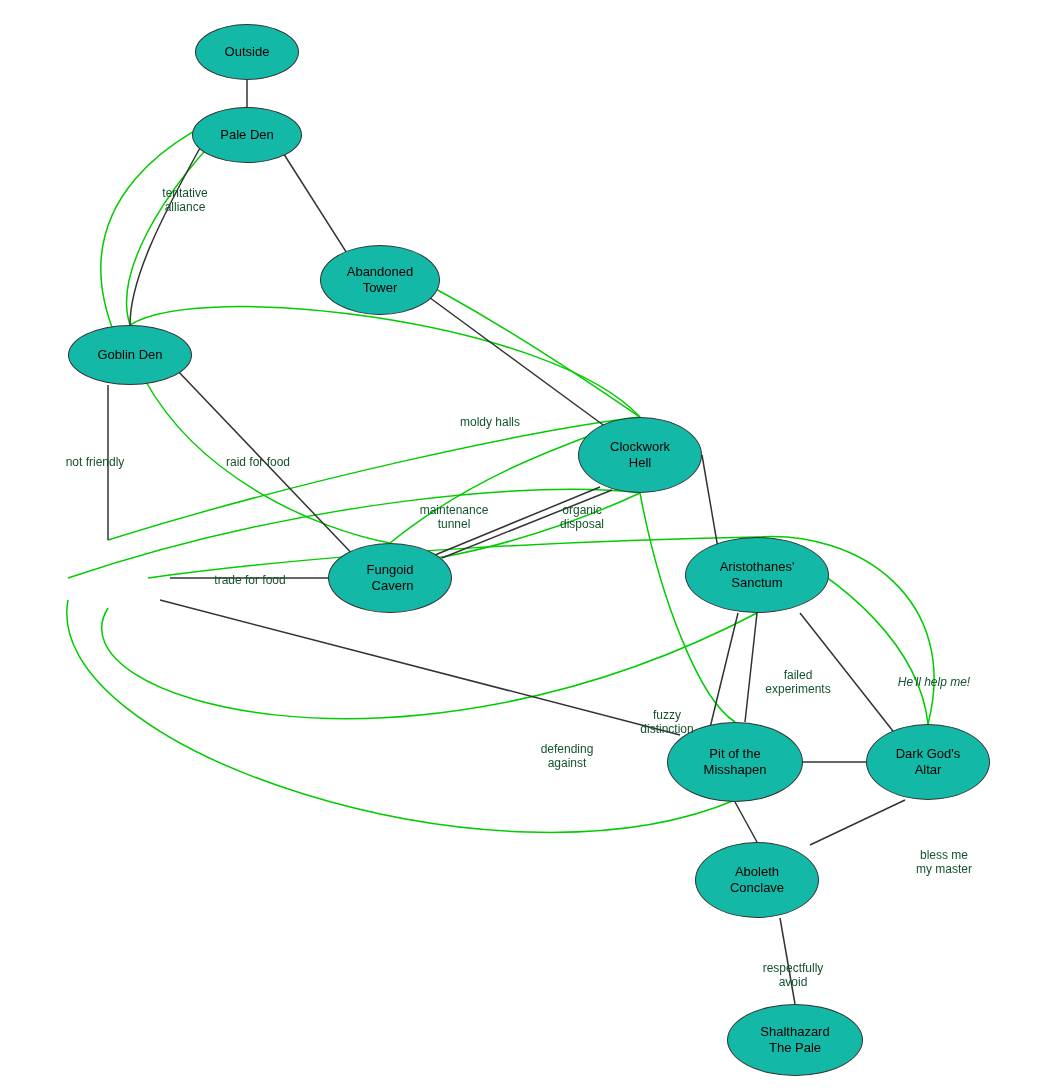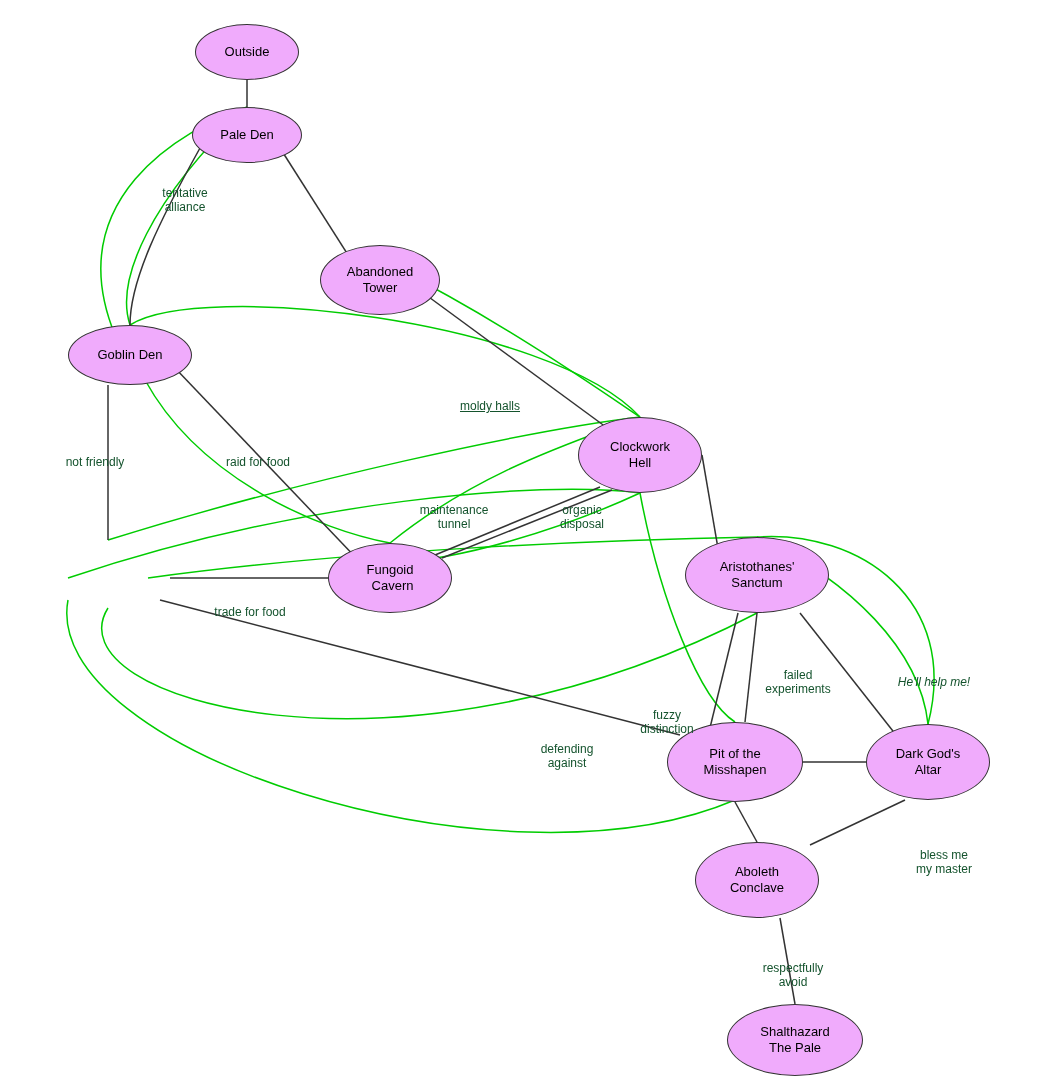--- a/index.html
+++ b/index.html
@@ -3,21 +3,21 @@
   <meta charset="utf-8">
   <style>
     * { margin: 0; padding: 0; box-sizing: border-box; }
     body { background: #fff; width: 1043px; height: 1088px; overflow: hidden; position: relative; }
     #graph-container { width: 1043px; height: 1088px; position: relative; }
     svg { position: absolute; top: 0; left: 0; width: 100%; height: 100%; }
     .node-label {
       position: absolute;
       border: 1.5px solid #333;
       border-radius: 50%;
-      background: #f0abfc;
+      background: #14b8a6;
       display: flex;
       align-items: center;
       justify-content: center;
       text-align: center;
       font-family: Arial, sans-serif;
       font-size: 13px;
       line-height: 1.2;
       transform: translate(-50%, -50%);
     }
     .edge-label {
@@ -142,24 +142,24 @@
 
   <div class="node-label" style="left:757px; top:880px; width:124px; height:76px;">
     <span>Aboleth<br>Conclave</span>
   </div>
 
   <div class="node-label" style="left:795px; top:1040px; width:136px; height:72px;">
     <span>Shalthazard<br>The Pale</span>
   </div>
 
   <div class="edge-label" style="left:185px; top:200px;">tentative<br>alliance</div>
-  <div class="edge-label" style="left:490px; top:406px;text-decoration:underline;">moldy halls</div>
+  <div class="edge-label" style="left:490px; top:422px;">moldy halls</div>
   <div class="edge-label" style="left:95px; top:462px;">not friendly</div>
   <div class="edge-label" style="left:258px; top:462px;">raid for food</div>
-  <div class="edge-label" style="left:250px; top:580px;margin-top:32px;">trade for food</div>
+  <div class="edge-label" style="left:250px; top:580px;">trade for food</div>
   <div class="edge-label" style="left:454px; top:517px;">maintenance<br>tunnel</div>
   <div class="edge-label" style="left:582px; top:517px;">organic<br>disposal</div>
   <div class="edge-label" style="left:667px; top:682px;margin-top:40px;">fuzzy<br>distinction</div>
   <div class="edge-label" style="left:798px; top:682px;">failed<br>experiments</div>
   <div class="edge-label" style="left:934px; top:682px;font-style:italic;">He'll help me!</div>
   <div class="edge-label" style="left:567px; top:756px;">defending<br>against</div>
   <div class="edge-label" style="left:944px; top:862px;">bless me<br>my master</div>
   <div class="edge-label" style="left:793px; top:975px;">respectfully<br>avoid</div>
 </div>
 

